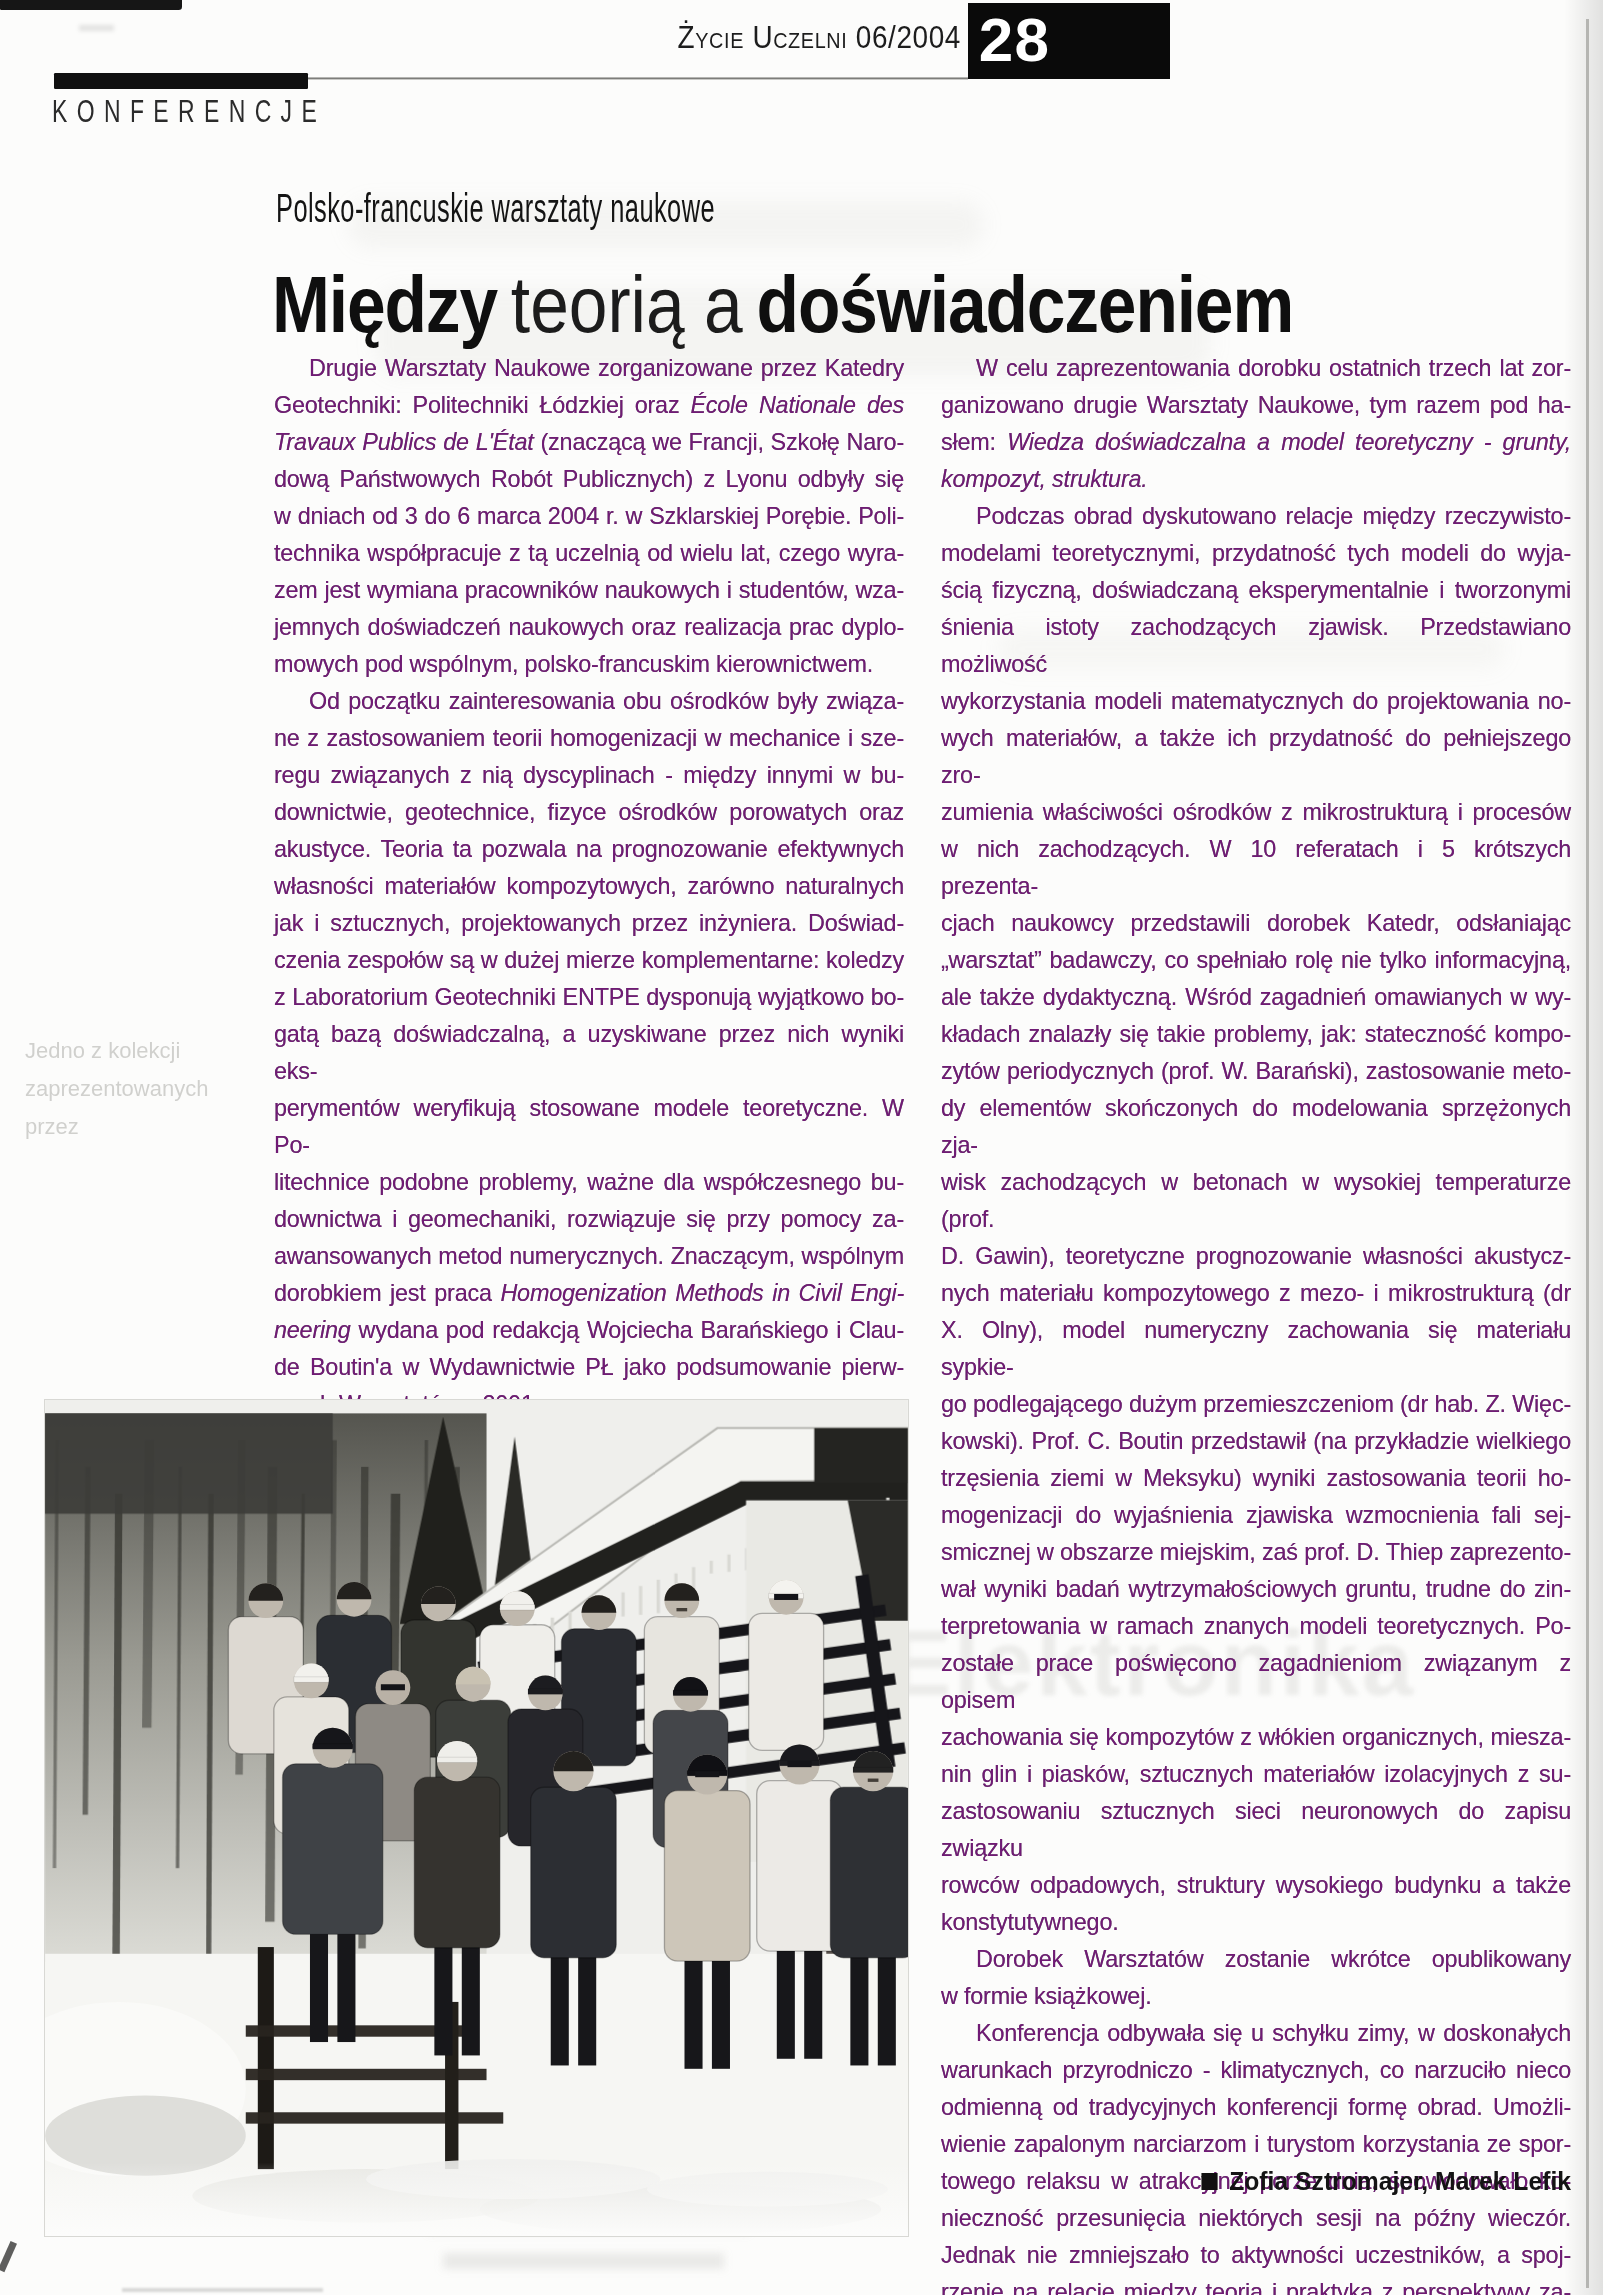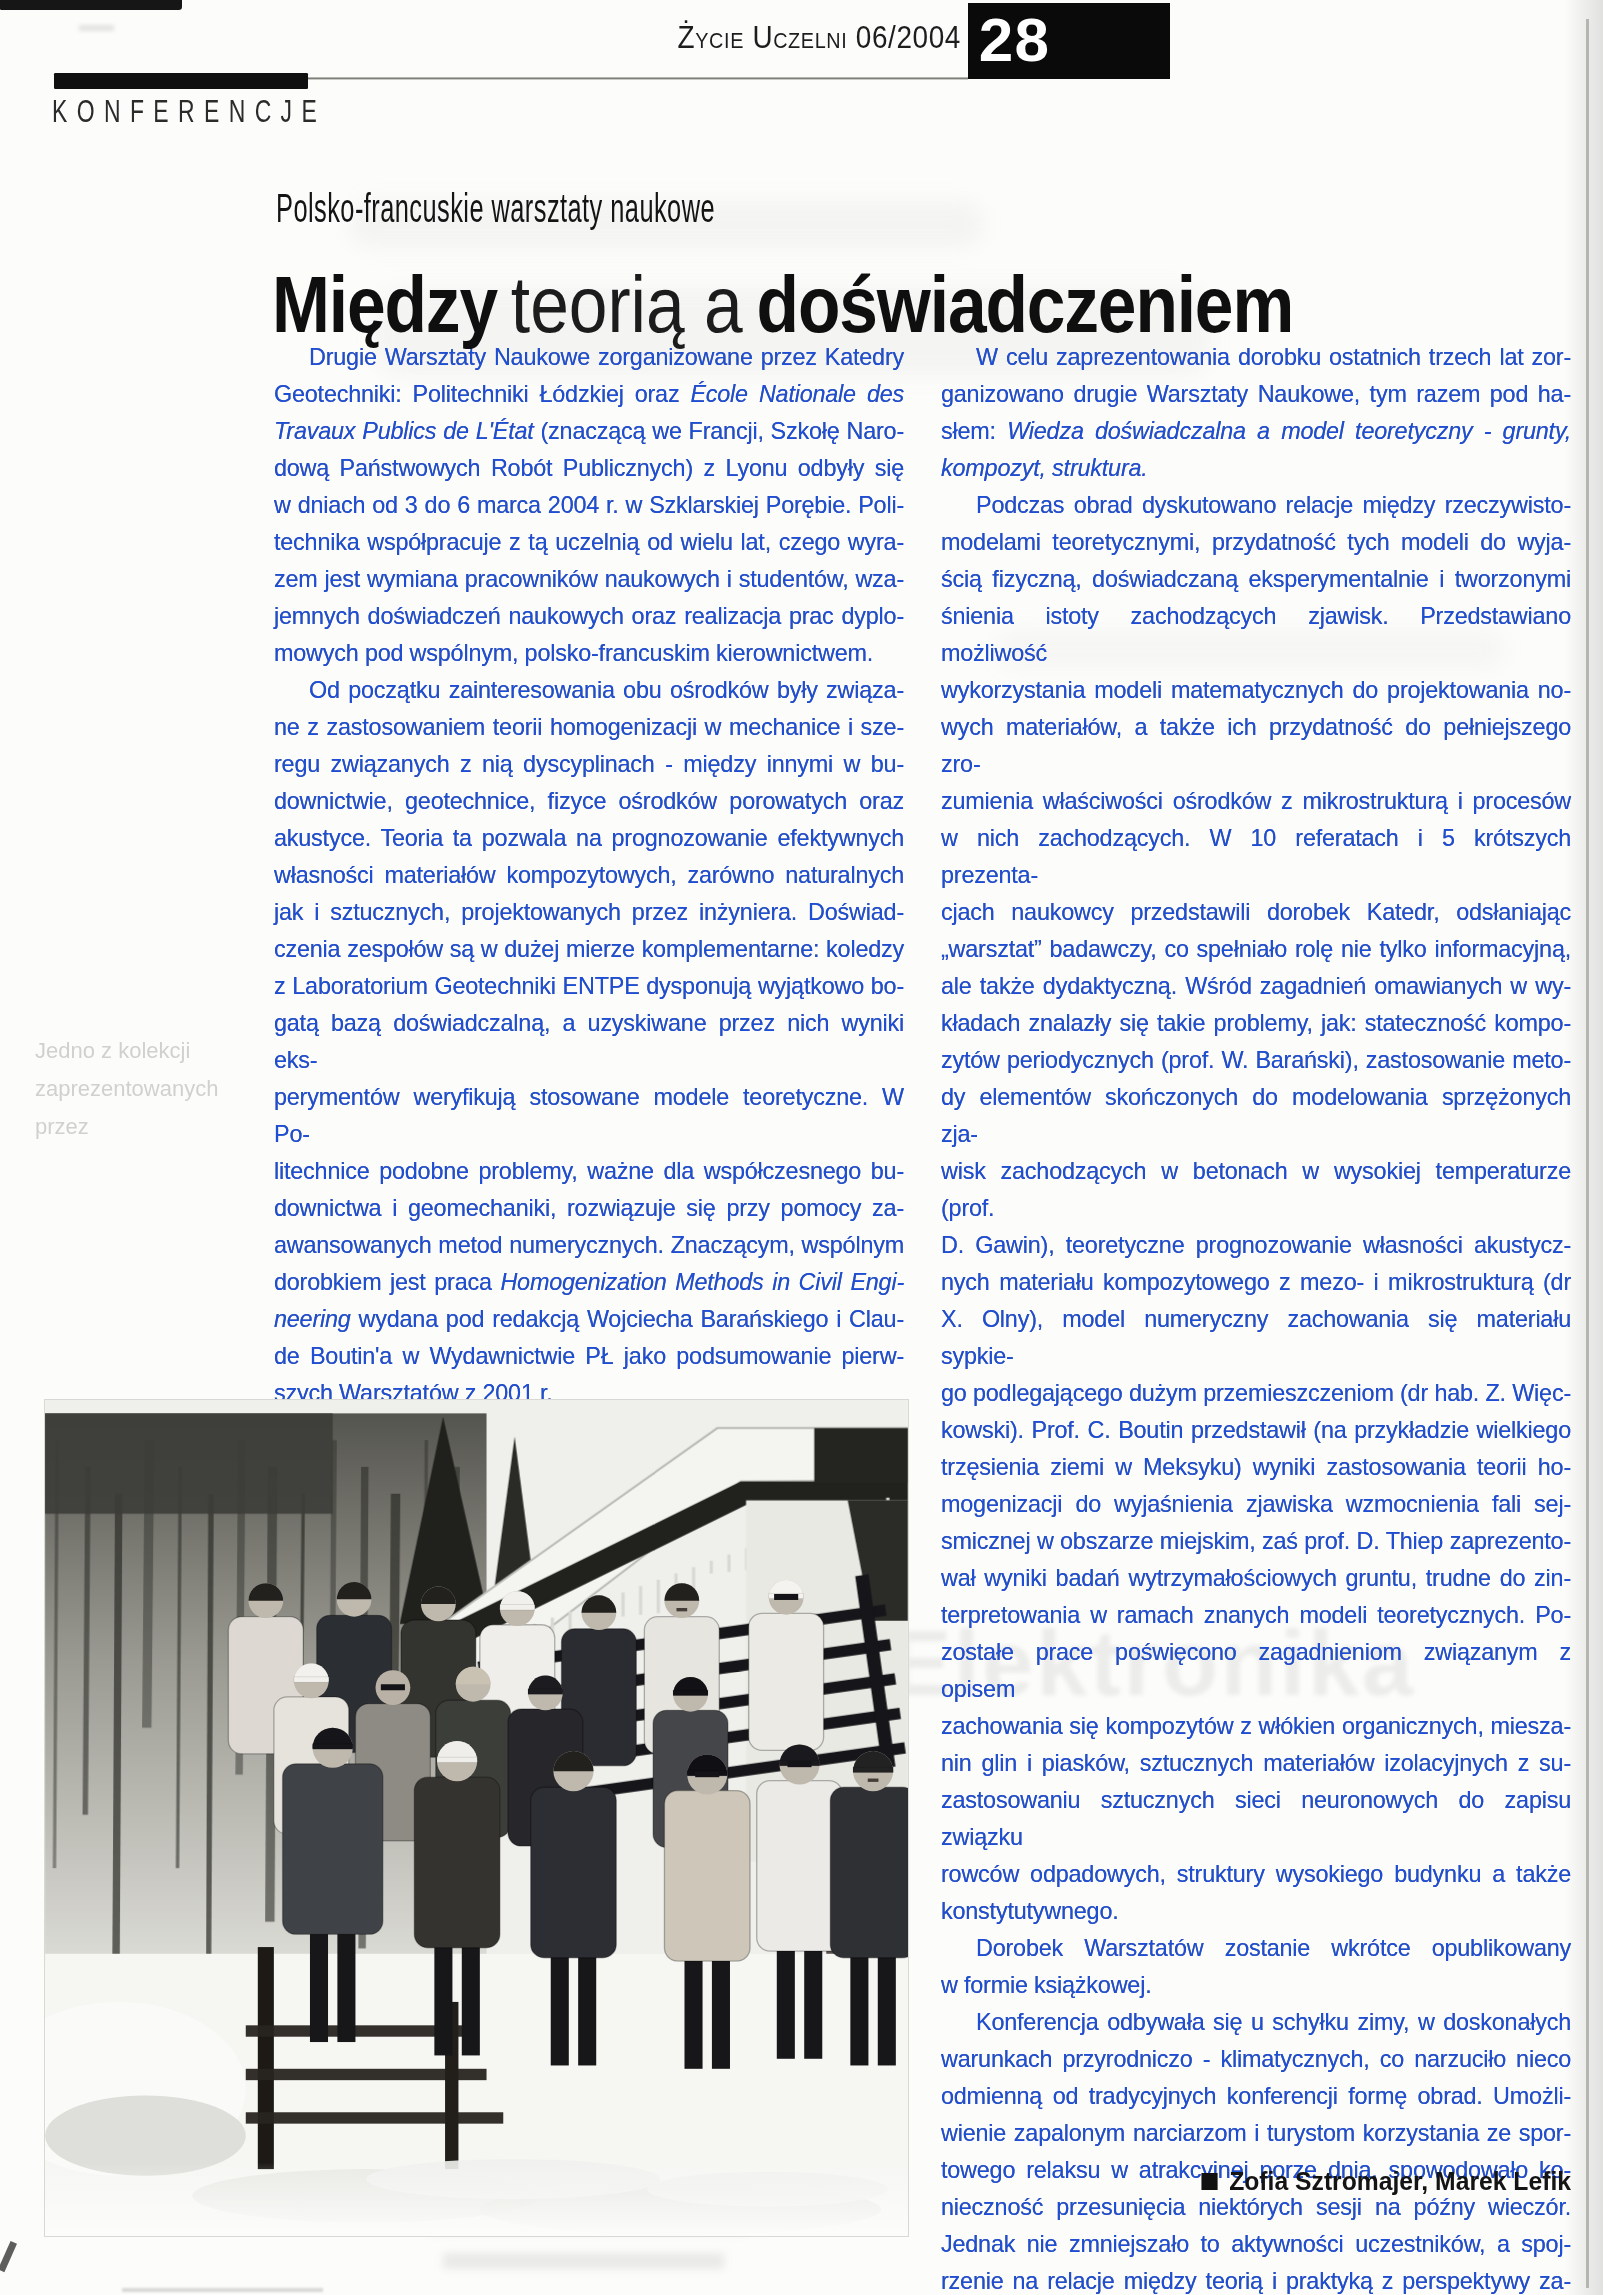--- a/index.html
+++ b/index.html
@@ -25,41 +25,41 @@
   .seclabel{position:absolute;left:52px;top:94px;font-size:31px;font-weight:400;color:#2b2b2b;
             letter-spacing:12.7px;transform:scaleX(.74);transform-origin:left top;white-space:nowrap;}
   
   .kicker{position:absolute;left:276px;top:185px;font-size:41px;color:#141414;font-weight:400;
           transform:scaleX(.62);transform-origin:left top;white-space:nowrap;letter-spacing:0.7px;}
   .title{position:absolute;left:272px;top:262px;margin:0;font-size:79px;line-height:1.1;
          transform:scaleX(.88);transform-origin:left top;white-space:nowrap;color:#0f0f0f;letter-spacing:-1.3px;}
   .title .tb{font-weight:700;}
   .title .tl{font-weight:400;color:#1c1c1c;margin:0 .2em;letter-spacing:0;}
   
-  .col{position:absolute;top:339px;font-size:23.4px;line-height:37px;color:#1d4ed8;
+  .col{position:absolute;top:350px;font-size:23.4px;line-height:37px;color:#701a75;
        text-shadow:0 0 0.4px rgba(0,0,0,.55);letter-spacing:-0.2px;}
   #col-left{left:274px;width:630px;}
   #col-right{left:941px;width:630px;}
   .ln{text-align:justify;text-align-last:justify;white-space:normal;}
   .ln.ind{padding-left:35px;}
   .ln.end{text-align-last:left;}
   .ln i{}
   .signature{position:absolute;left:941px;top:2166px;width:630px;display:flex;justify-content:flex-end;
              align-items:center;gap:12px;font-size:26px;font-weight:700;color:#141414;
              transform:scaleX(.95);transform-origin:right top;}
   .sigsq{display:inline-block;width:17.4px;height:17.4px;background:#111;}
   
   .photo{position:absolute;left:45px;top:1400px;width:863px;height:836px;margin:0;outline:0.7px solid #d8d8d4;}
   .photo svg{display:block;width:100%;height:100%;}
   
   .ghost-blob{position:absolute;background:rgba(175,175,170,.10);filter:blur(9.4px);border-radius:27px;}
   .gb1{left:348px;top:201px;width:636px;height:47px;}
   .gb2{left:375px;top:288px;width:836px;height:87px;}
   .gb3{left:997px;top:629px;width:508px;height:40px;background:rgba(175,175,170,.08);}
-  .ghost-caption{position:absolute;left:35px;top:1032px;width:214px;font-size:22px;line-height:38px;
+  .ghost-caption{position:absolute;left:25px;top:1032px;width:214px;font-size:22px;line-height:38px;
                  color:rgba(125,125,120,.35);filter:blur(0.7px);}
   .ghost-word{position:absolute;left:890px;top:1611px;font-size:92px;font-weight:700;
               color:rgba(120,120,115,.12);filter:blur(2px);letter-spacing:2.7px;white-space:nowrap;}
   .ghost-line{position:absolute;background:rgba(150,150,145,.18);filter:blur(4px);}
   .gl1{left:415px;top:2178px;width:348px;height:17.4px;}
   .gl2{left:428px;top:2216px;width:321px;height:17.4px;}
   .gl3{left:443px;top:2253px;width:281px;height:16px;}
 </style>
 </head>
 <body>

